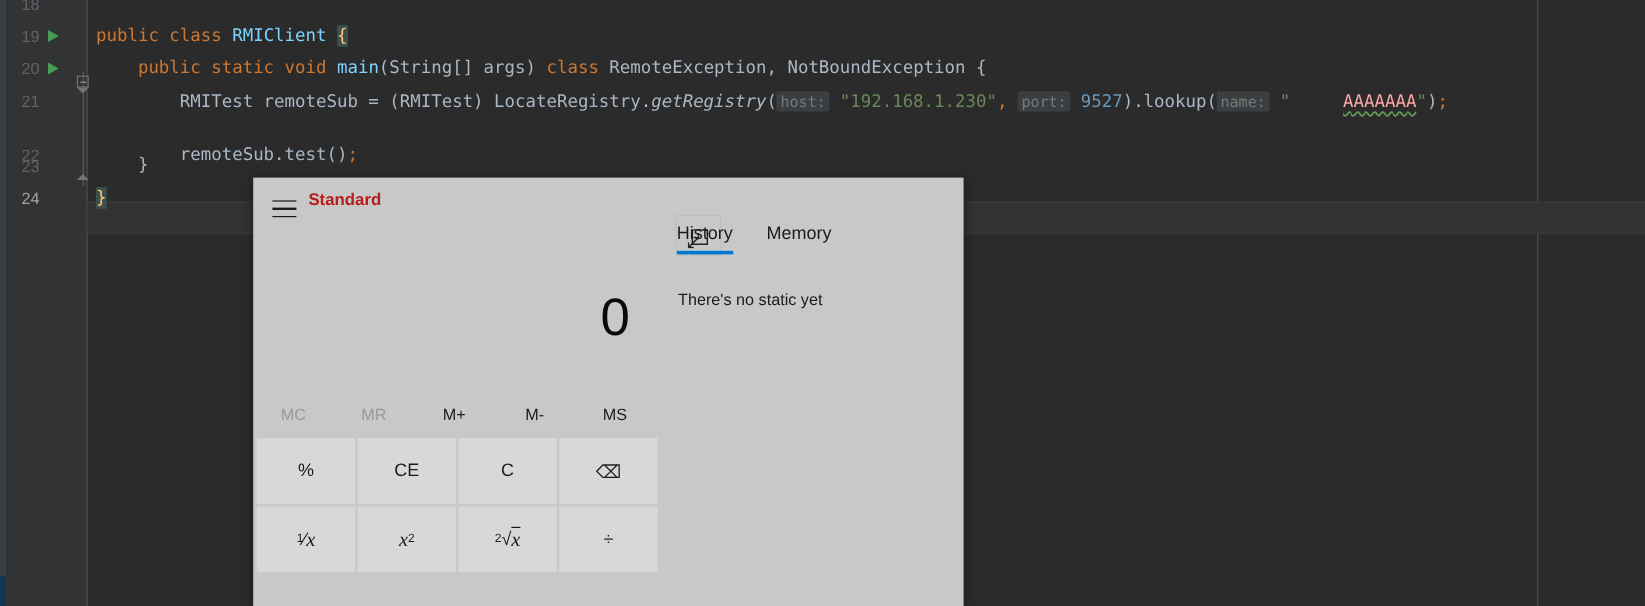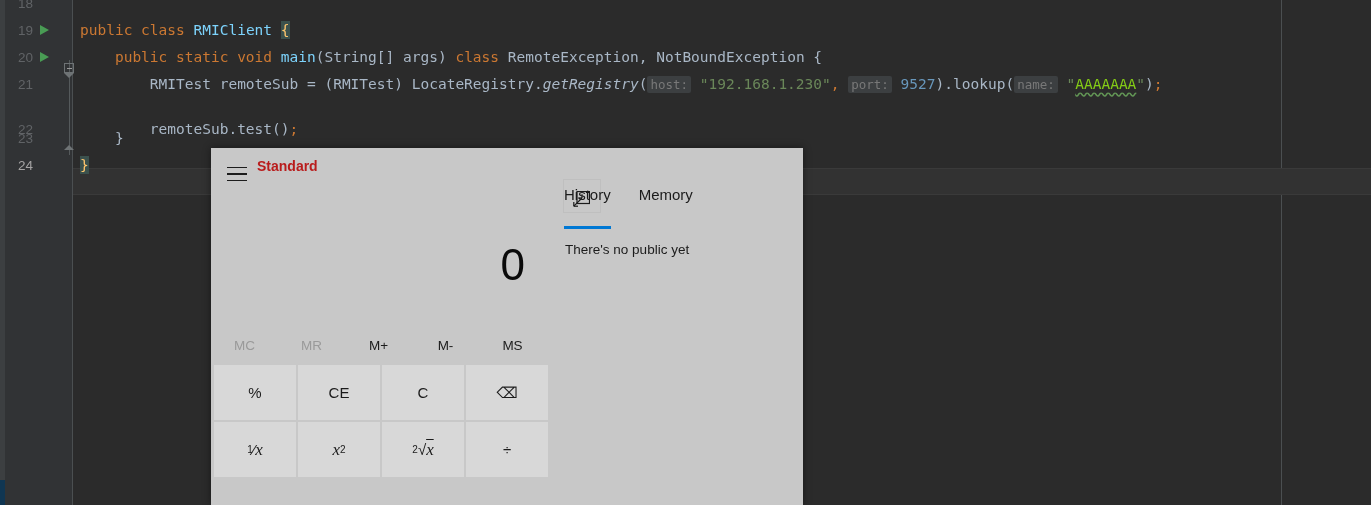--- a/index.html
+++ b/index.html
@@ -131,23 +131,24 @@
     padding: 1px 0;
   }
   .hint {
     color: #787878;
     background: #3c3f41;
     border-radius: 2px;
     padding: 1px 3px;
     font-size: 12.5px;
   }
   .squiggle {
-    color: #84cc16;
+    color: #fca5a5;
     text-decoration: underline wavy #629755;
     text-underline-offset: 3px;
+    margin-left: 44px;
   }
 
   
   #calc {
     position: absolute;
     left: 211px; top: 148px;
     width: 592px; height: 357px;
     background: #c8c8c8;
     box-shadow: 0 0 8px rgba(0,0,0,0.45);
     overflow: hidden;
@@ -219,21 +220,21 @@
   .hm-tabs {
     position: absolute;
     left: 353px; top: 38px;
     display: flex;
     gap: 28px;
   }
   .hm-tab {
     position: relative;
     font-size: 15px;
     color: #1b1b1b;
-    padding-bottom: 26px;
+    padding-bottom: 9px;
   }
   .hm-tab.active::after {
     content: "";
     position: absolute;
     left: 0; right: 0; bottom: 0;
     height: 3px;
     background: #0078d4;
   }
 
   .calc-body {
@@ -354,21 +355,21 @@
         <div class="hm-tab">Memory</div>
       </div>
   </div>
 
   <div class="calc-body">
     <div class="display-area">
       <div class="display-value">0</div>
     </div>
 
     <div class="history-pane">
-      <div class="history-empty">There's no public yet</div>
+      <div class="history-empty">There's no static yet</div>
     </div>
 
     <div class="mem-row" id="mem-row">
         <div class="mem-btn disabled">MC</div>
         <div class="mem-btn disabled">MR</div>
         <div class="mem-btn">M+</div>
         <div class="mem-btn">M-</div>
         <div class="mem-btn">MS</div>
       </div>
     <div class="keypad" id="keypad">

